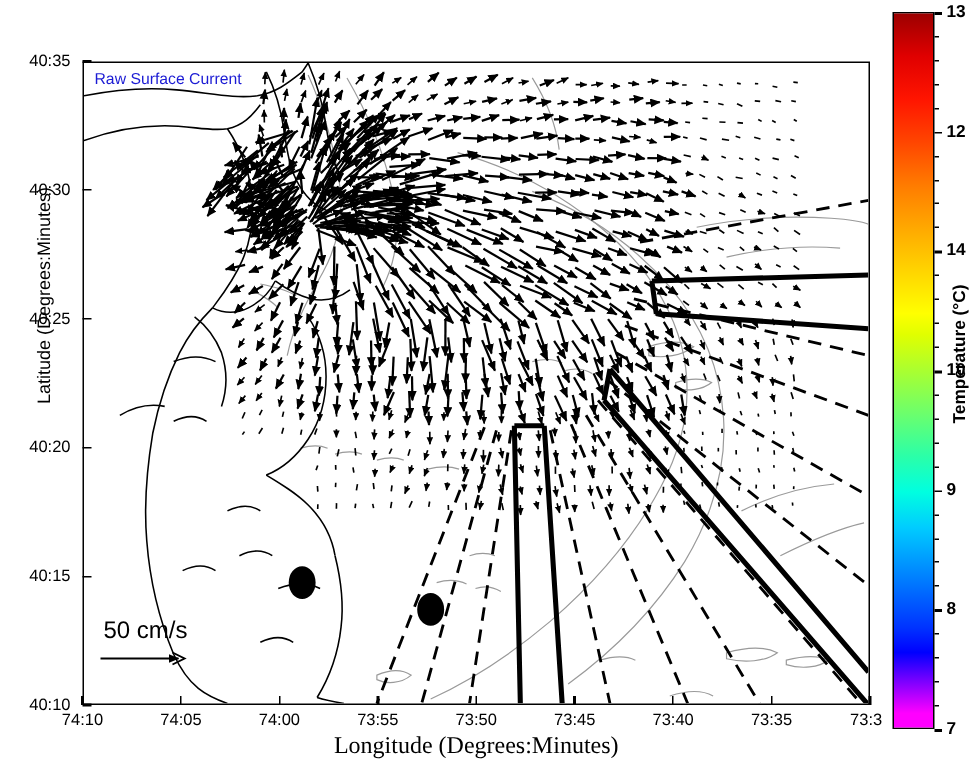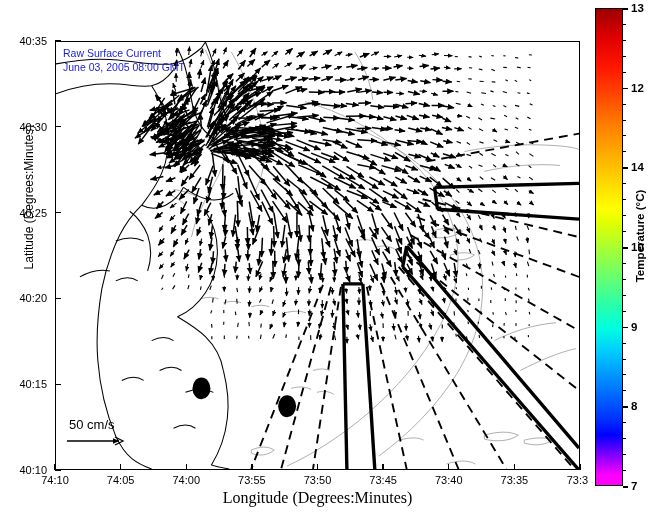--- a/index.html
+++ b/index.html
@@ -25,21 +25,21 @@
 
   
   #annot{
     position:absolute;left:7px;top:4px;color:#1b1bd4;font-size:10.5px;
     line-height:14px;white-space:nowrap;
   }
   #annot div{margin:0;}
 
   
   #scalebar{
-    position:absolute;left:7px;bottom:18px;color:#000;font-size:13px;
+    position:absolute;left:7px;bottom:18px;color:#000;font-size:16px;
     white-space:nowrap;
   }
   #scalebar .lbl{display:block;margin-bottom:2px;padding-left:6px;}
 
   
   .tick{position:absolute;background:#000;}
   .xtl{position:absolute;font-size:11px;color:#000;text-align:center;
        transform:translateX(-50%);white-space:nowrap;}
   .ytl{position:absolute;font-size:11px;color:#000;text-align:right;
        transform:translateY(-50%);white-space:nowrap;}
@@ -1134,21 +1134,20 @@
           <line x1="155.6" y1="111.9" x2="182.0" y2="122.2" stroke-width="1.45" marker-end="url(#ah)"></line>
           <line x1="181.9" y1="82.1" x2="197.2" y2="74.5" stroke-width="1.45" marker-end="url(#ah)"></line>
           <line x1="196.8" y1="106.4" x2="218.9" y2="115.4" stroke-width="1.45" marker-end="url(#ah)"></line>
           <line x1="139.8" y1="67.5" x2="117.0" y2="83.3" stroke-width="1.45" marker-end="url(#ah)"></line>
         </g>
 
     </svg>
 
     <div id="annot">
       <div>Raw Surface Current</div>
-      <div>June 03, 2005 08:00 GMT</div>
     </div>
 
     <div id="scalebar">
       <span class="lbl">50 cm/s</span>
       <svg width="70" height="14">
         <line x1="4" y1="7" x2="56" y2="7" stroke="#000" stroke-width="1.3" marker-end="url(#ahs)"></line>
         <path d="M52,3 L60,7 L52,11" fill="none" stroke="#000" stroke-width="1.3"></path>
       </svg>
     </div>
 

